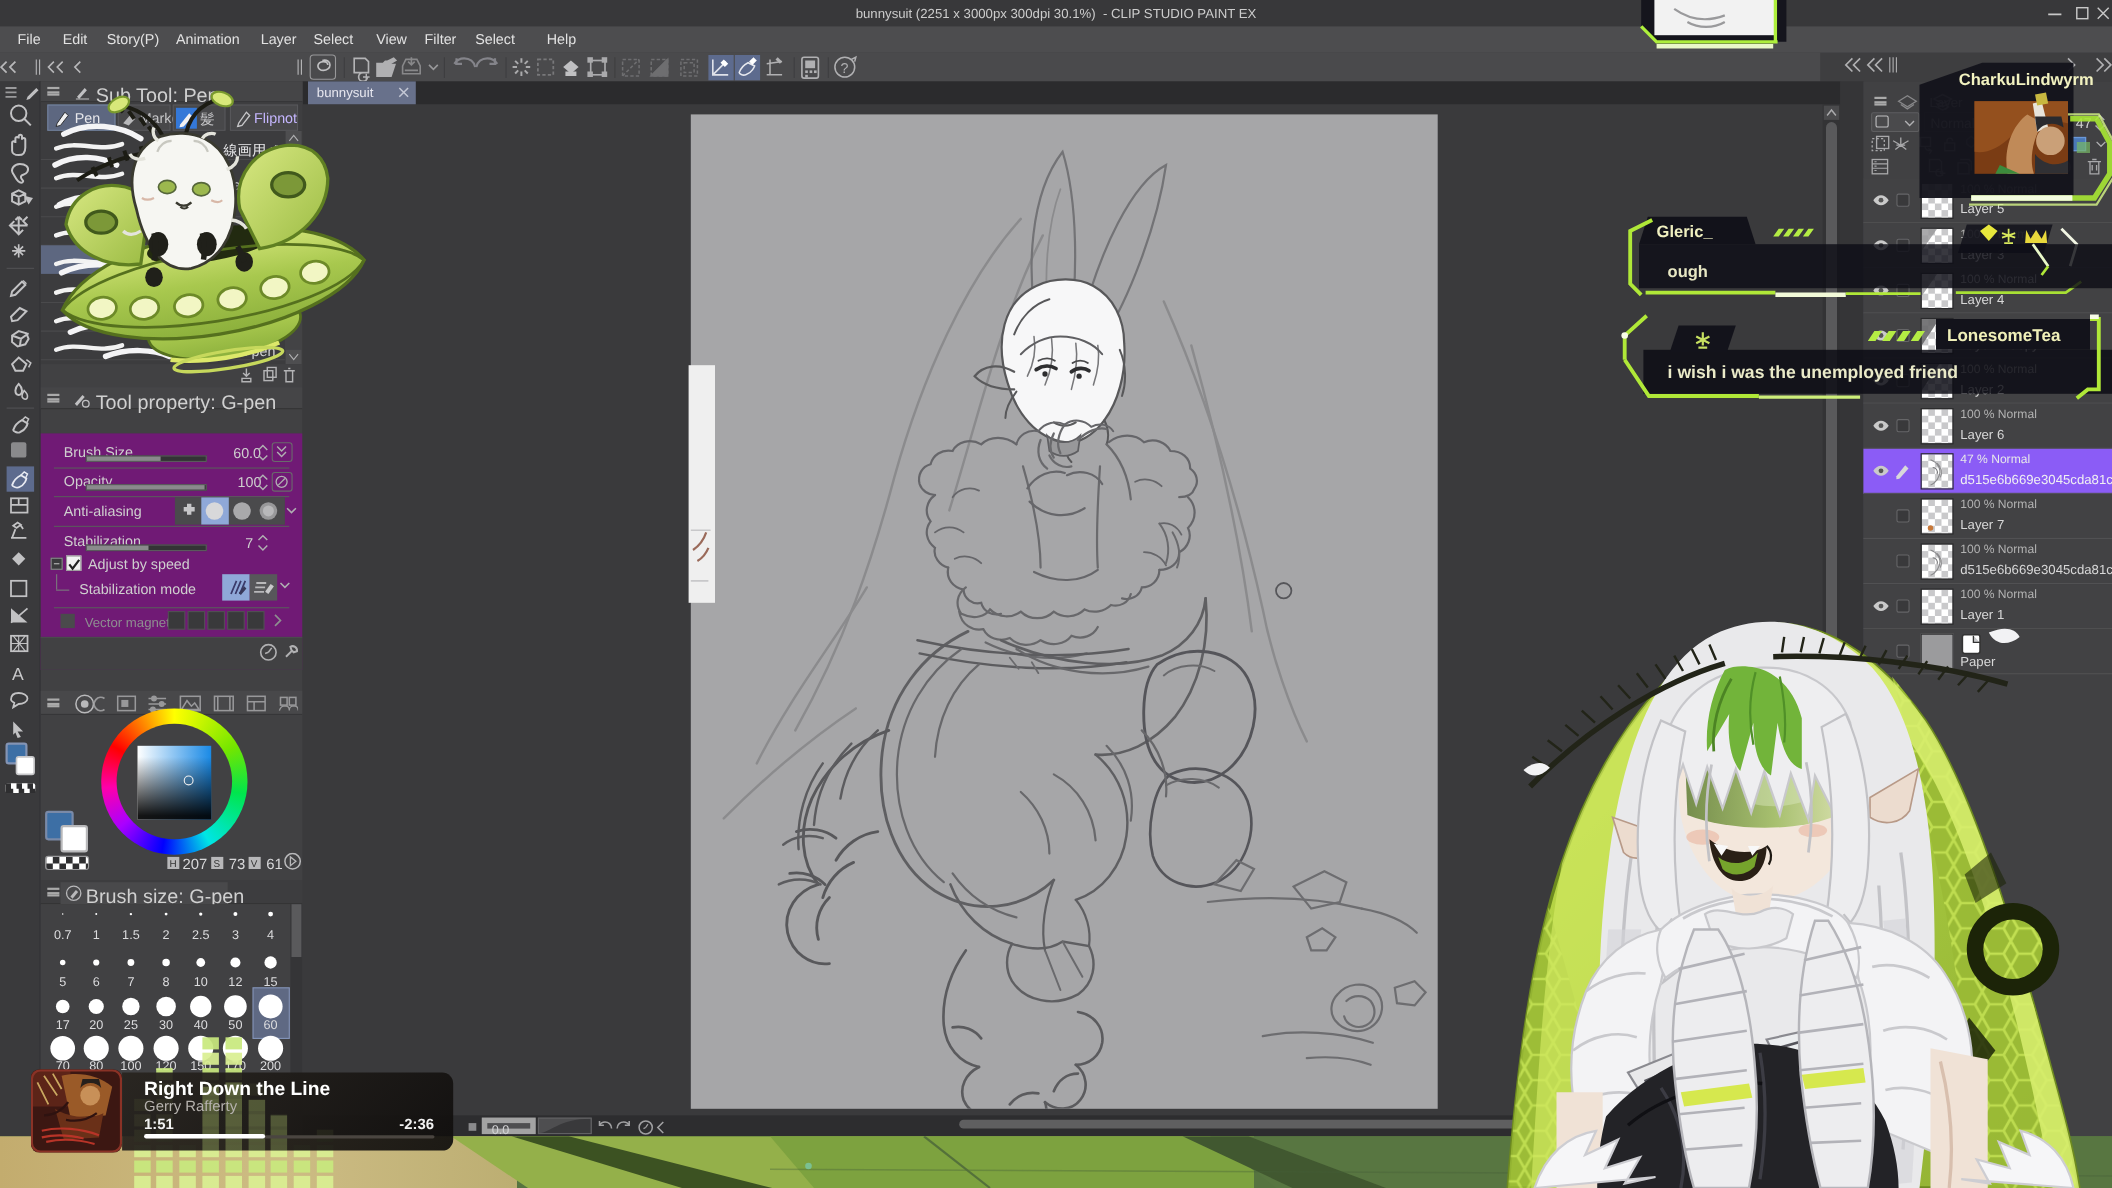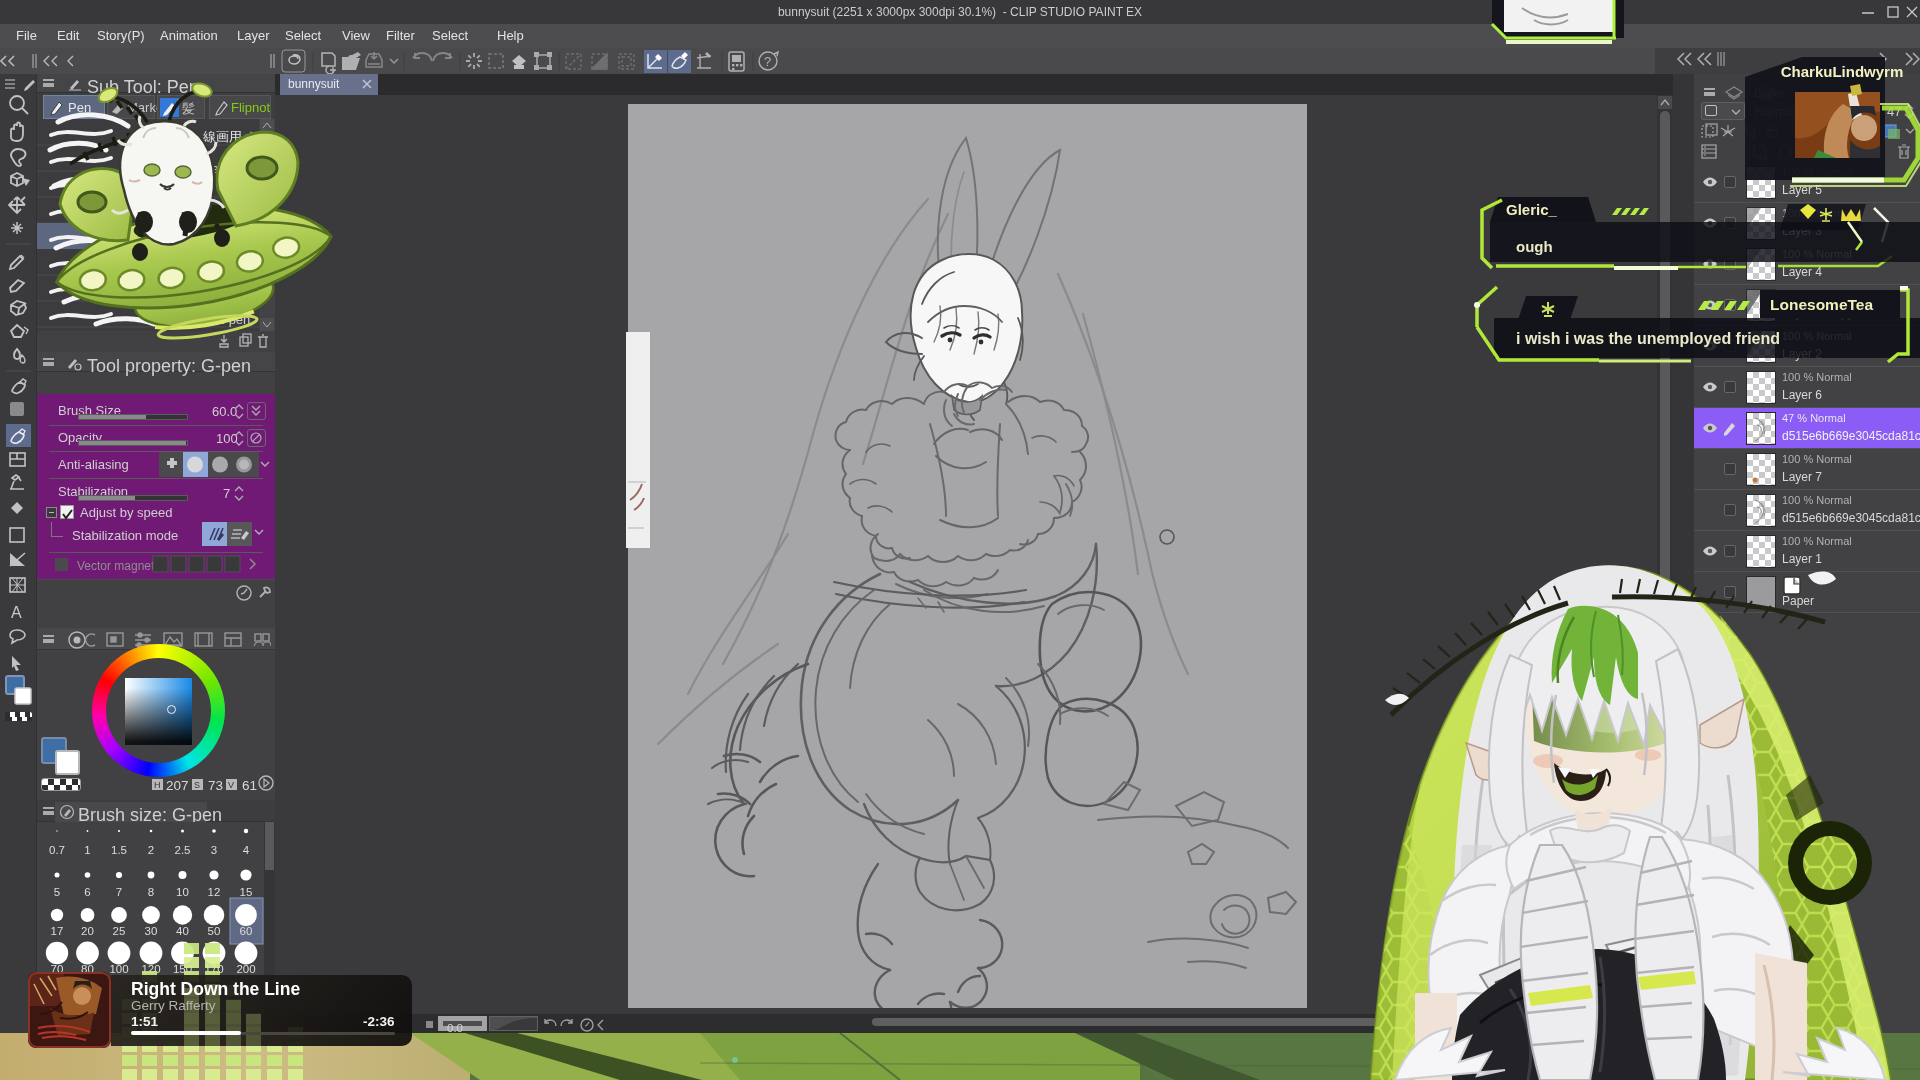--- a/index.html
+++ b/index.html
@@ -231,21 +231,21 @@
           </svg>
         <span class="abs" style="left:19px;top:4px">Marke</span>
         </div>
       <div class="abs" style="left:120px;top:2px;width:48px;height:24px;background:#48484a;border:1px solid #57575a;color:#c6c6c8;font-size:13px">
         <div class="abs" style="left:2px;top:2px;width:19px;height:19px;background:#3478d8"></div>
         <svg class="abs" style="left:4px;top:4px" width="16" height="16">
             <path d="M2 13L10 3l3 3-8 9-4 1z" fill="#f0f0f2"></path>
           </svg>
         <span class="abs" style="left:24px;top:4px">髪 4</span>
         </div>
-      <div class="abs" style="left:172px;top:2px;width:62px;height:24px;background:#48484a;border:1px solid #57575a;color:#84cc16;font-size:13px">
+      <div class="abs" style="left:172px;top:2px;width:62px;height:24px;background:#48484a;border:1px solid #57575a;color:#c4b5fd;font-size:13px">
         <svg class="abs" style="left:3px;top:3px" width="17" height="17">
             <path d="M4 13L11 3l3 3-7 9-4 1z" fill="none" stroke="#c6c6c8" stroke-width="1.2"></path>
           </svg>
         <span class="abs" style="left:21px;top:4px">Flipnot</span>
         </div>
     </div>
 
     <div class="abs" style="left:0;top:45px;width:238px;height:212px;background:#3c3c3e">
       <svg width="238" height="212">
         <g stroke="#4a4a4c" stroke-width="1">

